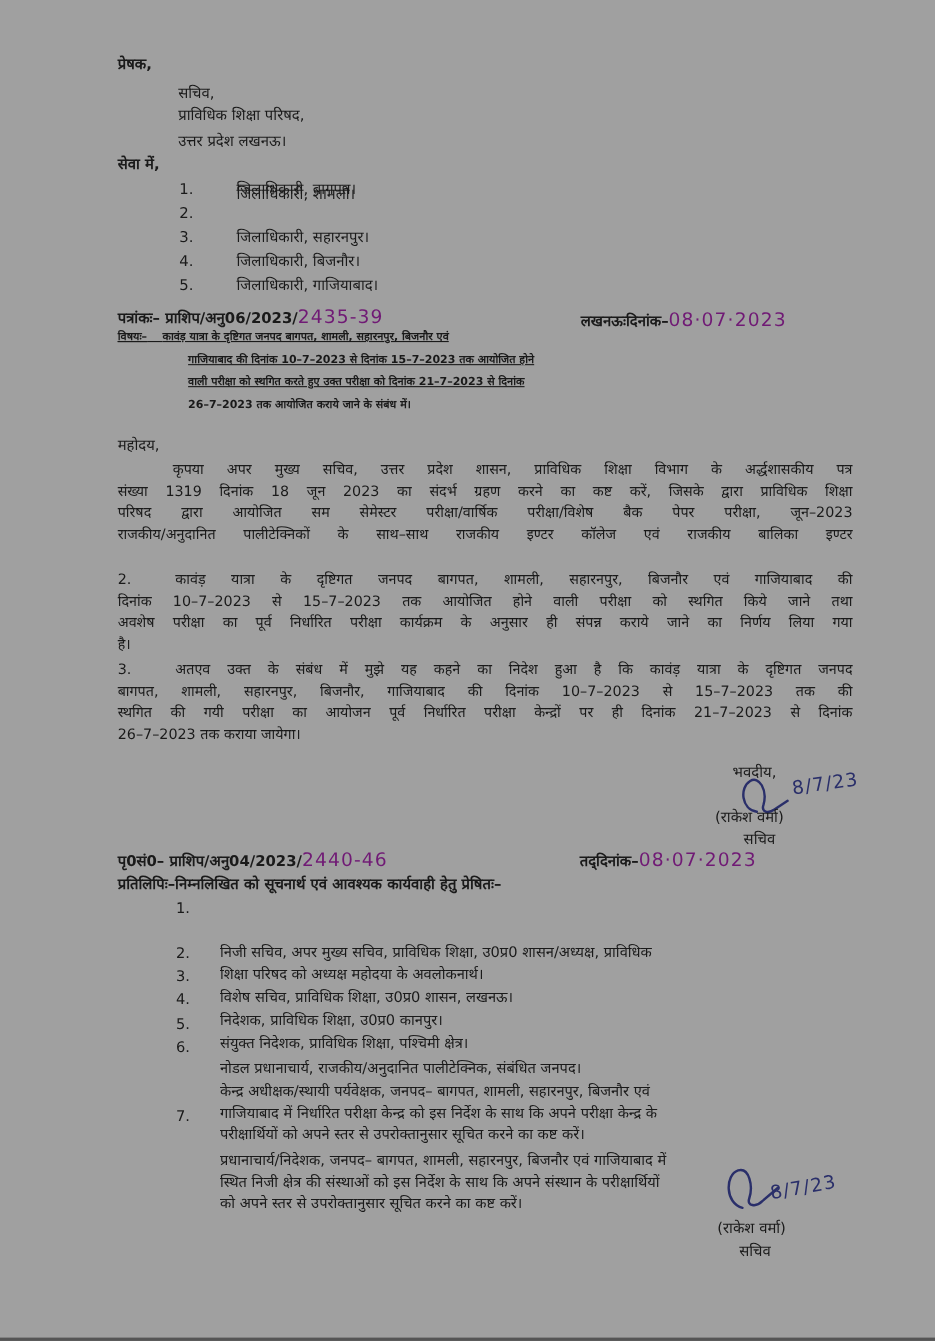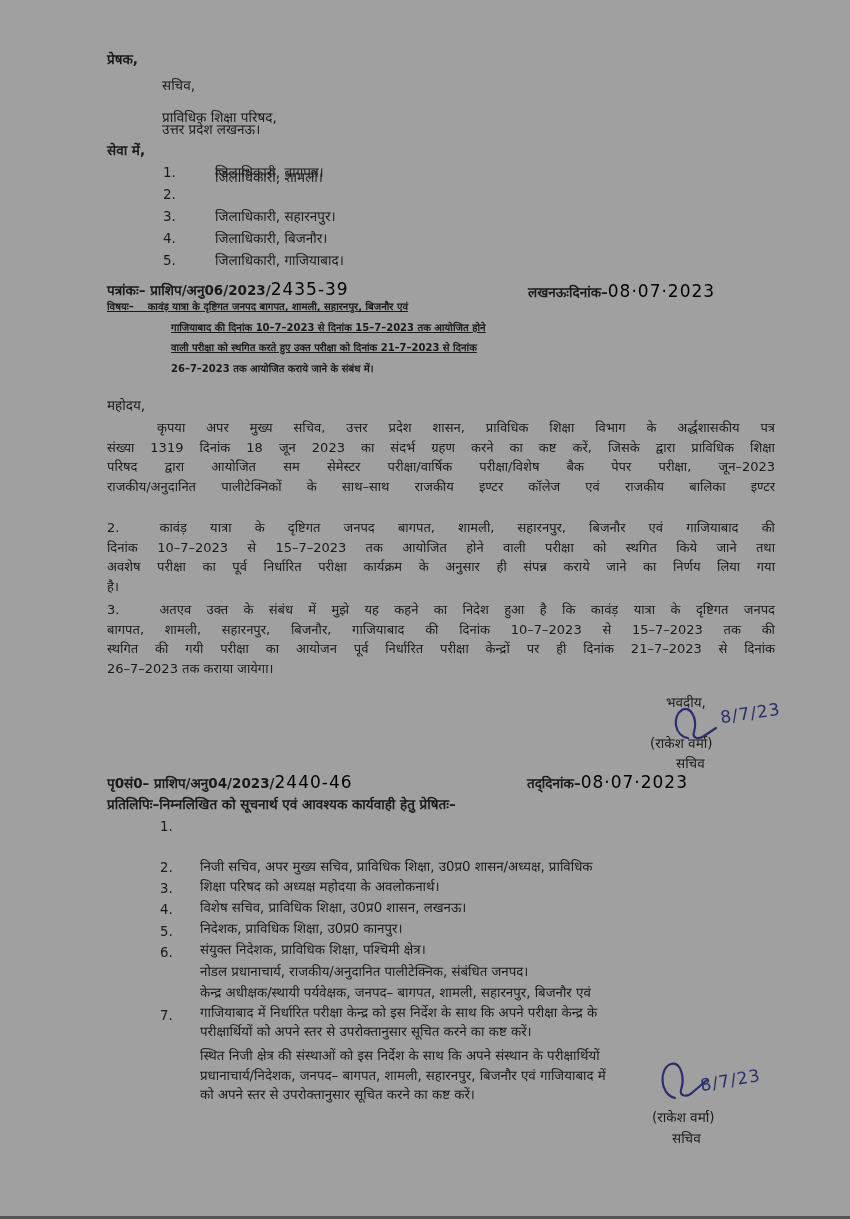--- a/index.html
+++ b/index.html
@@ -7,21 +7,21 @@
     width: 850px; height: 1219px; overflow: hidden;
     background: #a0a0a0;
     font-family: "DejaVu Sans", sans-serif;
     color: #1a1a1a;
     position: relative;
   }
   .page { position: absolute; left: 0; top: 0; width: 850px; height: 1219px; }
   .abs { position: absolute; white-space: nowrap; }
   .t { font-size: 13.5px; line-height: 18px; }
   .b { font-weight: bold; }
-  .hand { font-family: "DejaVu Sans", sans-serif; font-size: 17px; letter-spacing: 1px; color: #000000; }
+  .hand { font-family: "DejaVu Sans", sans-serif; font-size: 17px; letter-spacing: 1px; color: #701a75; }
   .subj { position: absolute; left: 107px; top: 297px; width: 670px; font-size: 10px; font-weight: bold; line-height: 20.5px; }
   .subj .lbl { text-decoration: underline; }
   .subj .line { display: block; white-space: nowrap; text-decoration: underline; }
   .subj .ind { padding-left: 64px; }
   .para { position: absolute; left: 107px; width: 668px; font-size: 13px; line-height: 19.5px; text-align: justify; }
   .para .l { display: block; white-space: nowrap; text-align-last: justify; }
   .para .last { text-align-last: left; }
   .list-item { position: absolute; left: 160px; width: 620px; font-size: 13.3px; line-height: 19.5px; }
   .list-item .num { position: absolute; left: 0; top: 0; }
   .list-item .txt { position: absolute; left: 40px; width: 580px; margin-top: 40px; }
@@ -29,21 +29,21 @@
   .sig { position: absolute; color: #2a2f6a; }
   .bottom-bar { position: absolute; left: 0; top: 1216px; width: 850px; height: 3px; background: #555; }
 </style>
 </head>
 <body>
 
 <div class="page">
 
   <div class="abs t b" style="left:107px;top:50px;">प्रेषक,</div>
   <div class="abs t" style="left:162px;top:76px;">सचिव,</div>
-  <div class="abs t" style="left:162px;top:108px;">प्राविधिक शिक्षा परिषद,</div>
+  <div class="abs t" style="left:162px;top:96px;">प्राविधिक शिक्षा परिषद,</div>
   <div class="abs t" style="left:162px;top:120px;">उत्तर प्रदेश लखनऊ।</div>
 
   <div class="abs t b" style="left:107px;top:141px;">सेवा में,</div>
   <div>
     <div class="abs t" style="left:163px;top:163px;">1.</div>
     <div class="abs t" style="left:215px;top:163px;">जिलाधिकारी, बागपत।</div>
     <div class="abs t" style="left:163px;top:185px;">2.</div>
     <div class="abs t" style="left:215px;top:168px;">जिलाधिकारी, शामली।</div>
     <div class="abs t" style="left:163px;top:207px;">3.</div>
     <div class="abs t" style="left:215px;top:207px;">जिलाधिकारी, सहारनपुर।</div>
@@ -142,22 +142,22 @@
     <span class="num">6.</span>
     <div class="txt">
         <span class="l">केन्द्र अधीक्षक/स्थायी पर्यवेक्षक, जनपद– बागपत, शामली, सहारनपुर, बिजनौर एवं</span>
         <span class="l">गाजियाबाद में निर्धारित परीक्षा केन्द्र को इस निर्देश के साथ कि अपने परीक्षा केन्द्र के</span>
         <span class="l">परीक्षार्थियों को अपने स्तर से उपरोक्तानुसार सूचित करने का कष्ट करें।</span>
       </div>
   </div>
   <div class="list-item" style="top:1006px;">
     <span class="num">7.</span>
     <div class="txt">
+        <span class="l">प्रधानाचार्य/निदेशक, जनपद– बागपत, शामली, सहारनपुर, बिजनौर एवं गाजियाबाद में</span>
         <span class="l">स्थित निजी क्षेत्र की संस्थाओं को इस निर्देश के साथ कि अपने संस्थान के परीक्षार्थियों</span>
-        <span class="l">प्रधानाचार्य/निदेशक, जनपद– बागपत, शामली, सहारनपुर, बिजनौर एवं गाजियाबाद में</span>
         <span class="l">को अपने स्तर से उपरोक्तानुसार सूचित करने का कष्ट करें।</span>
       </div>
   </div>
 
   <svg class="sig" style="left:655px;top:1058px;" width="60" height="44" viewBox="0 0 60 44">
     <path d="M20 40 C4 36 4 10 16 6 C26 3 30 20 26 32 C24 38 32 40 38 34 L52 22" fill="none" stroke="#2a2f6a" stroke-width="2.2" stroke-linecap="round"></path>
   </svg>
   <div class="abs hand sig" style="left:700px;top:1070px;transform:rotate(-10deg);">8/7/23</div>
   <div class="abs t" style="left:652px;top:1108px;">(राकेश वर्मा)</div>
   <div class="abs t" style="left:672px;top:1129px;">सचिव</div>

